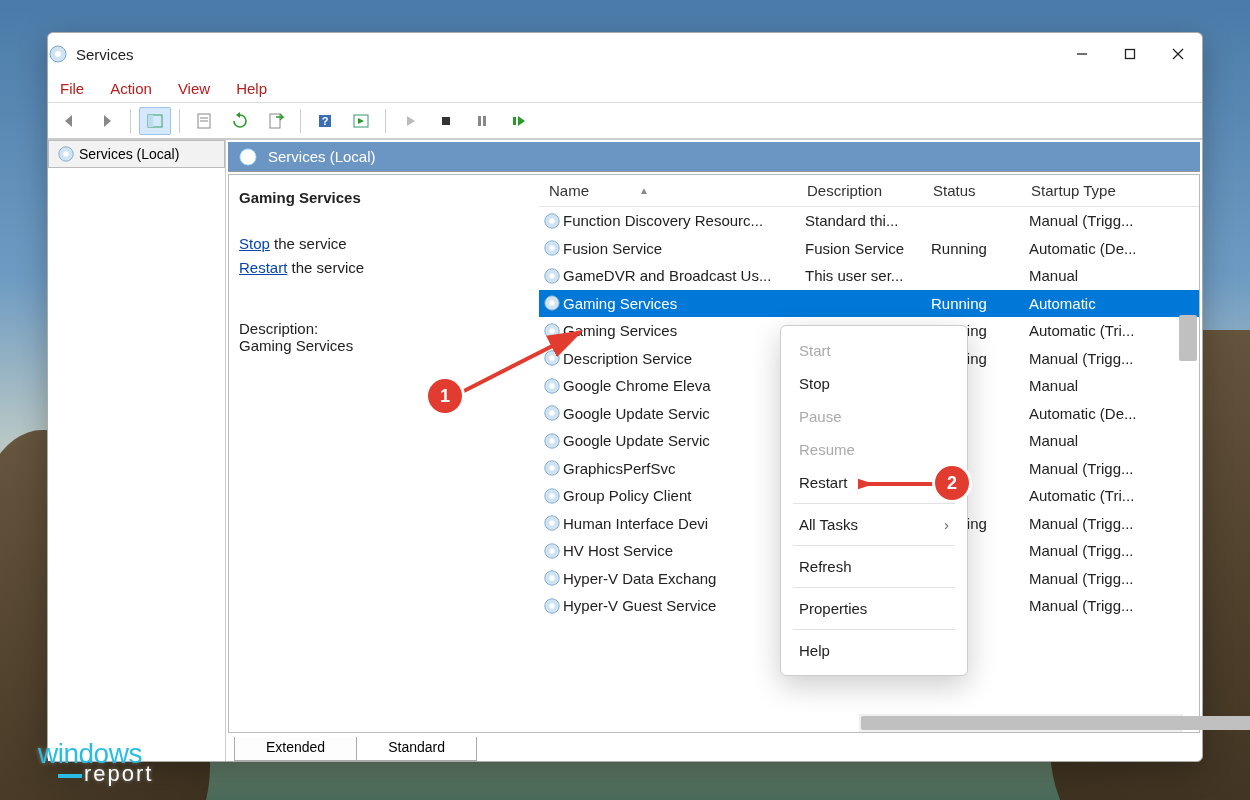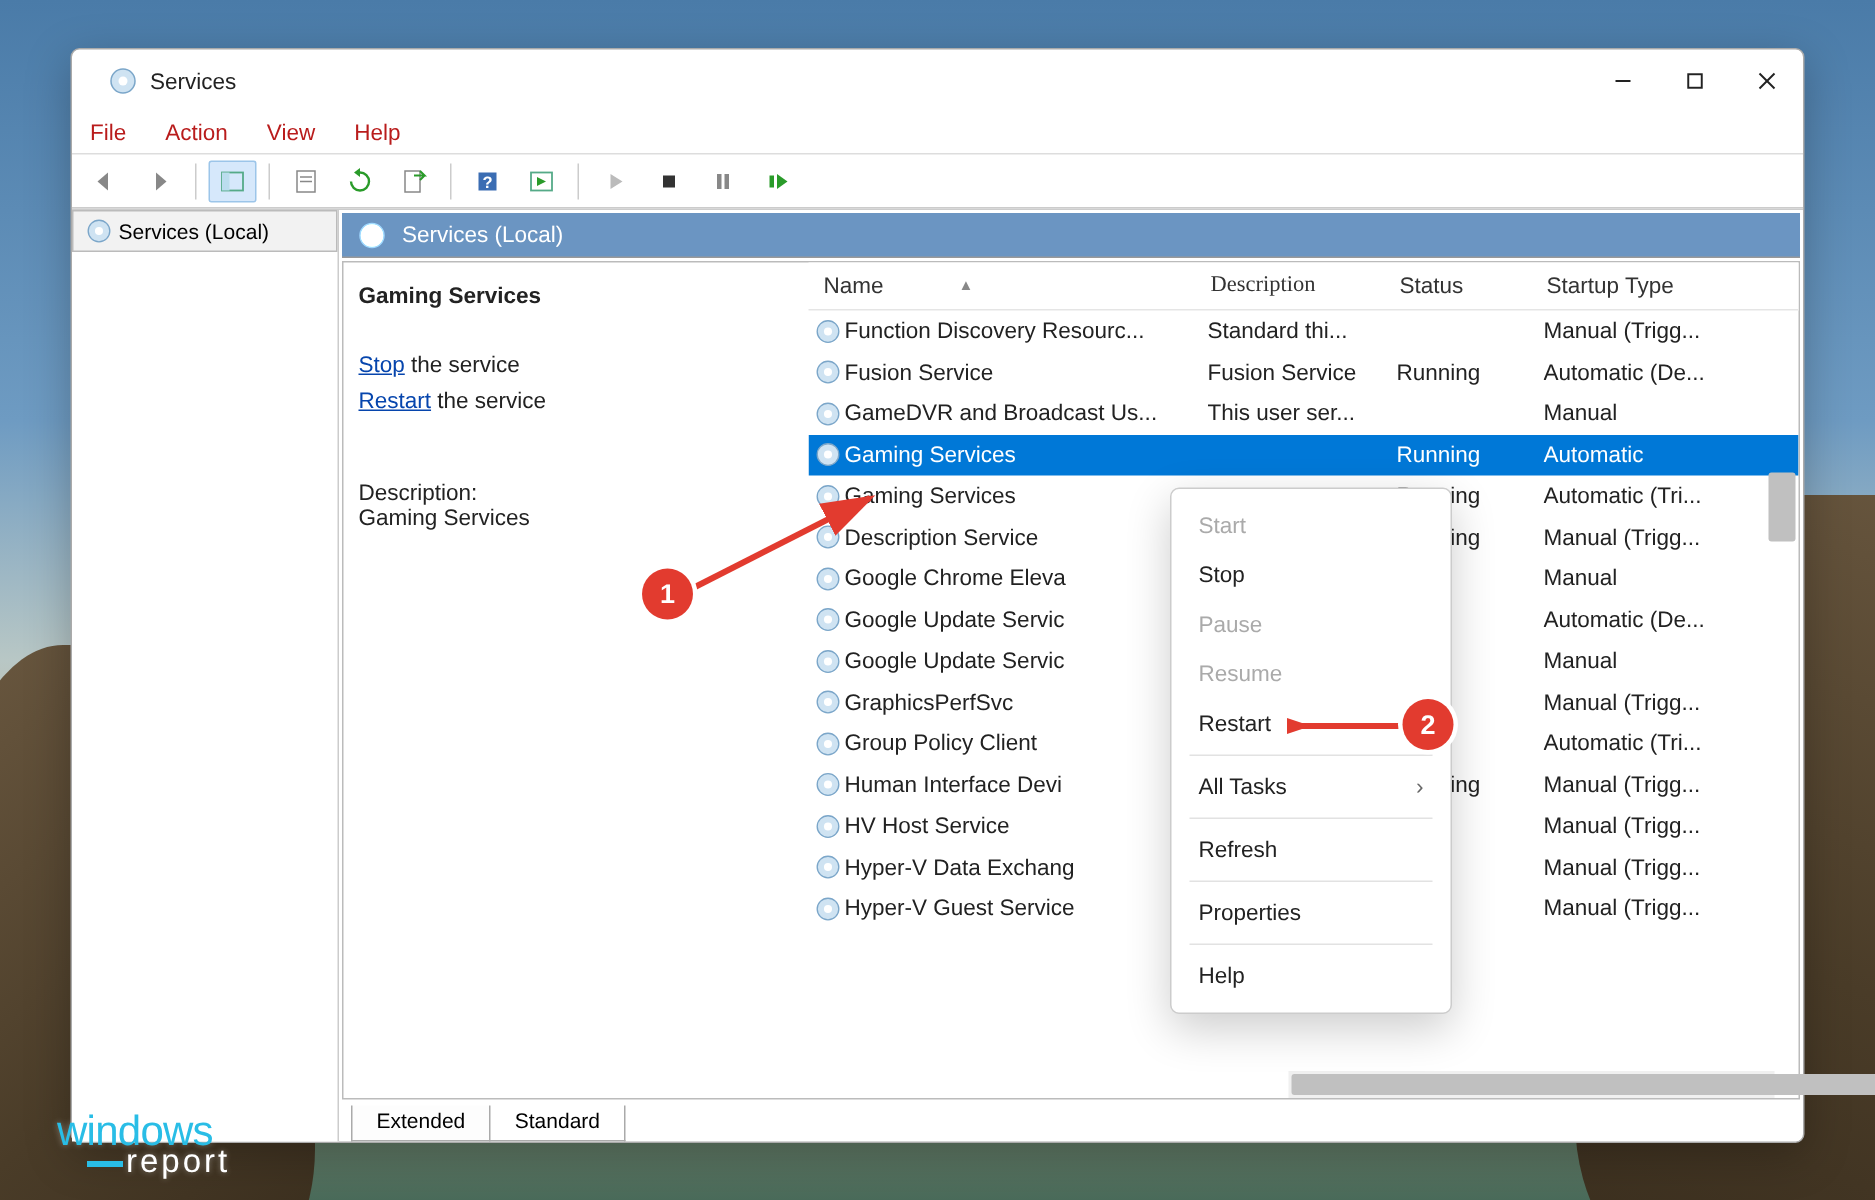--- a/index.html
+++ b/index.html
@@ -4,21 +4,21 @@
 <style>
 * { box-sizing: border-box; margin: 0; padding: 0; }
 html, body { width: 1250px; height: 800px; overflow: hidden; font-family: "Segoe UI", Arial, sans-serif; }
 body { background: linear-gradient(180deg, #4a7ba8 0%, #6e9bc2 35%, #b8c7c5 55%, #c9b090 70%, #4a6b5a 100%); position: relative; }
 
 .bg-rock { position: absolute; left: -30px; bottom: -50px; width: 240px; height: 420px; background: linear-gradient(140deg,#6a5840 0%, #4a3c28 60%, #3a2e1e 100%); border-radius: 30% 40% 20% 20% / 30% 30% 20% 20%; filter: blur(0.5px); }
 .bg-rock2 { position: absolute; right: -150px; bottom: -50px; width: 350px; height: 520px; background: linear-gradient(200deg,#6a5840 0%, #4a3c28 60%, #3a2e1e 100%); border-radius: 40% 30% 20% 20% / 30% 30% 20% 20%; }
 
 .window { position: absolute; left: 47px; top: 32px; width: 1156px; height: 730px; background: #fff; border: 1px solid #aaa; border-radius: 6px; box-shadow: 0 8px 30px rgba(0,0,0,.25); display: flex; flex-direction: column; }
 
-.titlebar { height: 42px; display: flex; align-items: center; padding-left: 24px; }
+.titlebar { height: 42px; display: flex; align-items: center; padding-left: 0; }
 .titlebar .title-icon { width: 20px; height: 20px; margin-right: 8px; }
 .title-text { font-size: 15px; color: #222; }
 .win-controls { margin-left: auto; display: flex; }
 .win-btn { width: 48px; height: 42px; display: flex; align-items: center; justify-content: center; }
 .win-btn svg { width: 14px; height: 14px; }
 
 .menubar { height: 28px; display: flex; align-items: center; padding: 0 12px; font-size: 15px; color: #b91c1c; border-bottom: 1px solid #ddd; }
 .menubar span { margin-right: 26px; }
 
 .toolbar { height: 36px; display: flex; align-items: center; padding: 0 6px; gap: 4px; border-bottom: 1px solid #ccc; }
@@ -39,40 +39,40 @@
 .detail-list { flex: 1; display: flex; margin: 2px; border: 1px solid #bbb; min-height: 0; position: relative; background: #fff; }
 .detail-pane { width: 310px; padding: 14px 10px; font-size: 15px; color: #222; }
 .detail-pane .svc-name { font-weight: 600; margin-bottom: 26px; }
 .detail-pane a { color: #0645ad; text-decoration: underline; }
 .detail-pane .actions { margin-bottom: 40px; line-height: 1.6; }
 .detail-pane .desc-lbl { margin-bottom: 0; }
 
 .list-wrap { flex: 1; position: relative; min-width: 0; }
 .list-head { height: 32px; display: flex; align-items: center; font-size: 15px; color: #333; border-bottom: 1px solid #e5e5e5; background: #fff; }
 .col-name-h { width: 268px; padding-left: 10px; }
-.col-desc-h { width: 126px; font-family: Liberation Serif, serif; }
+.col-desc-h { width: 126px; }
 .col-status-h { width: 98px; }
 .col-startup-h { flex: 1; }
 .sort-ind { display:inline-block; margin-left:50px; color:#888; font-size:10px; transform: translateY(-2px); }
 
 .rows { overflow: hidden; }
 .row { height: 27.5px; display: flex; align-items: center; font-size: 15px; color: #222; white-space: nowrap; }
 .row.selected { background: #0078d7; color: #fff; }
 .row .gear { width: 18px; height: 18px; margin: 0 2px 0 4px; flex-shrink: 0; }
 .col-name { width: 242px; overflow: hidden; text-overflow: ellipsis; }
 .col-desc { width: 126px; overflow: hidden; text-overflow: ellipsis; }
 .col-status { width: 98px; overflow: hidden; text-overflow: ellipsis; }
 .col-startup { flex: 1; overflow: hidden; text-overflow: ellipsis; }
 
 .hscroll { position: absolute; bottom: 0; left: 320px; right: 16px; height: 18px; background: #f0f0f0; }
 .hscroll-thumb { position: absolute; left: 2px; top: 2px; height: 14px; width: 480px; background: #c0c0c0; border-radius: 2px; }
 .vscroll { position: absolute; top: 140px; right: 2px; width: 18px; height: 46px; background: #c0c0c0; border-radius: 2px; }
 
 .tabs { height: 26px; display: flex; align-items: flex-end; padding-left: 8px; }
-.tab { height: 24px; padding: 2px 16px 0; font-size: 14px; border: 1px solid #aaa; border-top: none; background: #fff; position: relative; }
+.tab { height: 24px; padding: 2px 31px 0; font-size: 14px; border: 1px solid #aaa; border-top: none; background: #fff; position: relative; }
 .tab:first-child { border-right: none; }
 .tab.active { background: #fdfdfd; }
 .tab::before, .tab::after { content:""; position:absolute; bottom:-1px; width:0; height:0; }
 
 .context-menu { position: absolute; left: 780px; top: 325px; width: 188px; background: #fff; border: 1px solid #ccc; border-radius: 6px; box-shadow: 0 10px 30px rgba(0,0,0,.2); padding: 8px 0; font-size: 15px; z-index: 50; text-align: right; }
 .cm-item { padding: 8px 18px; color: #222; display:flex; align-items:center; }
 .cm-item.disabled { color: #aaa; }
 .cm-item.bold { font-weight: 400; }
 .cm-sub::after { content: "›"; margin-left: auto; color: #666; }
 .cm-sep { height: 1px; background: #e2e2e2; margin: 4px 12px; }

